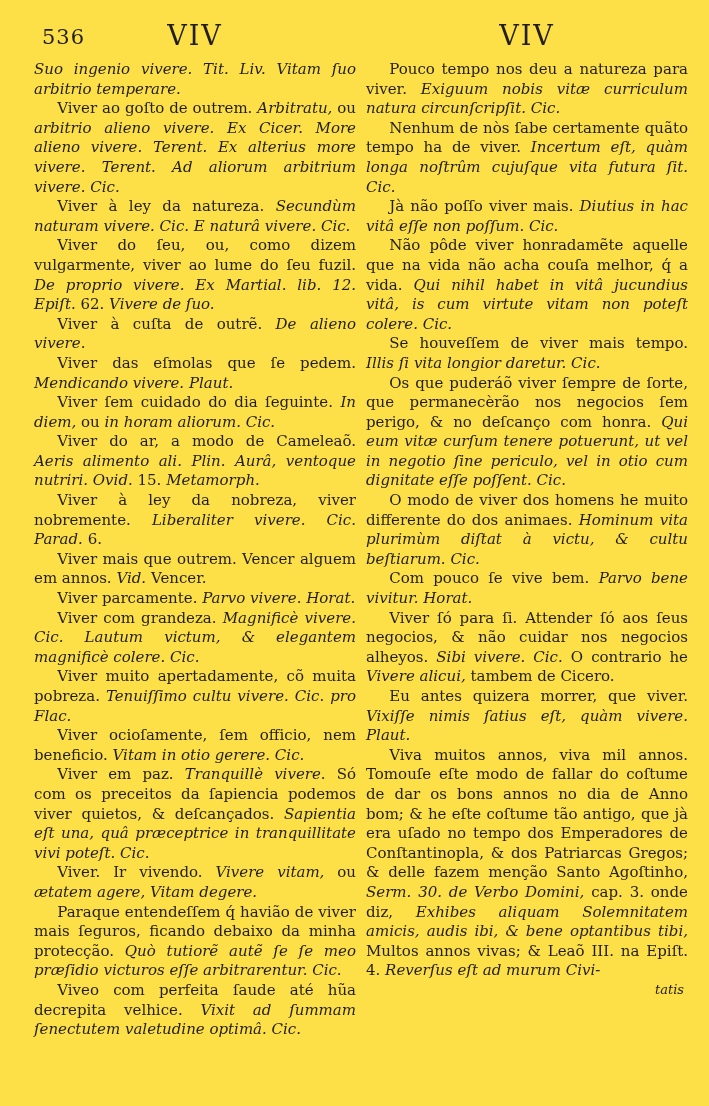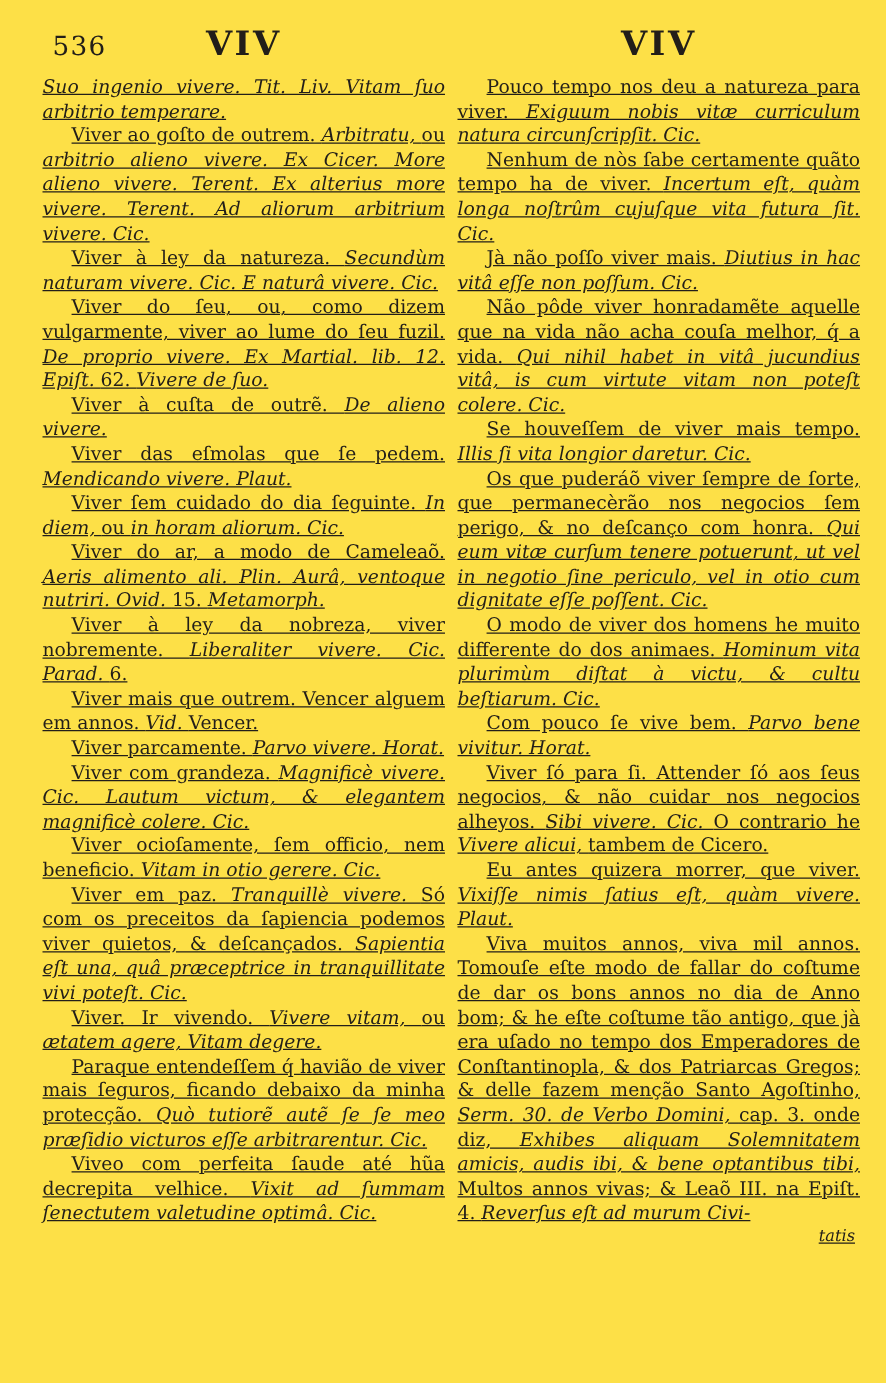--- a/index.html
+++ b/index.html
@@ -3,23 +3,23 @@
 <meta charset="utf-8">
 <style>
   html,body{margin:0;padding:0;}
   body{background:#ffffff;font-family:"DejaVu Serif","Liberation Serif",serif;}
   .page{
     position:relative;width:709px;height:1106px;background:#fde047;color:#221e19;
     overflow:hidden;box-sizing:border-box;padding:20px 21px 0 34px;
   }
   .header{position:relative;display:flex;gap:10px;height:40px;align-items:flex-start;}
   .page-number{position:absolute;left:8px;top:5px;font-size:21px;letter-spacing:1px;}
-  .hcell{width:322px;text-align:center;font-size:27px;font-weight:bold;letter-spacing:2px;}
+  .hcell{width:322px;text-align:center;font-size:27px;font-weight:normal;letter-spacing:2px;}
   .cols{display:flex;gap:10px;}
-  .col{width:322px;text-align:justify;font-size:15px;line-height:19.6px;text-decoration:underline;}
+  .col{width:322px;text-align:justify;font-size:15px;line-height:19.6px;}
   p.entry{margin:0;text-indent:1.55em;}
   p.entry.noindent{text-indent:0;}
   .lat{font-style:italic;}
   .catchword{text-align:right;font-style:italic;font-size:13px;line-height:18px;padding-right:4px;}
 </style>
 </head>
 <body>
 
 <div class="page">
   <div class="header">
@@ -34,20 +34,21 @@
         <p class="entry"><span class="rom">Viver à ley da natureza. </span><span class="lat">Secundùm naturam vivere. Cic. E naturâ vivere. Cic.</span></p>
         <p class="entry"><span class="rom">Viver do ſeu, ou, como dizem vulgarmente, viver ao lume do ſeu fuzil. </span><span class="lat">De proprio vivere. Ex Martial. lib. 12. Epiſt. </span><span class="rom">62. </span><span class="lat">Vivere de ſuo.</span></p>
         <p class="entry"><span class="rom">Viver à cuſta de outrẽ. </span><span class="lat">De alieno vivere.</span></p>
         <p class="entry"><span class="rom">Viver das eſmolas que ſe pedem. </span><span class="lat">Mendicando vivere. Plaut.</span></p>
         <p class="entry"><span class="rom">Viver ſem cuidado do dia ſeguinte. </span><span class="lat">In diem, </span><span class="rom">ou </span><span class="lat">in horam aliorum. Cic.</span></p>
         <p class="entry"><span class="rom">Viver do ar, a modo de Cameleaõ. </span><span class="lat">Aeris alimento ali. Plin. Aurâ, ventoque nutriri. Ovid. </span><span class="rom">15. </span><span class="lat">Metamorph.</span></p>
         <p class="entry"><span class="rom">Viver à ley da nobreza, viver nobremente. </span><span class="lat">Liberaliter vivere. Cic. Parad. </span><span class="rom">6.</span></p>
         <p class="entry"><span class="rom">Viver mais que outrem. Vencer alguem em annos. </span><span class="lat">Vid. </span><span class="rom">Vencer.</span></p>
         <p class="entry"><span class="rom">Viver parcamente. </span><span class="lat">Parvo vivere. Horat.</span></p>
         <p class="entry"><span class="rom">Viver com grandeza. </span><span class="lat">Magnificè vivere. Cic. Lautum victum, &amp; elegantem magnificè colere. Cic.</span></p>
+        <p class="entry"><span class="rom">Viver muito apertadamente, cõ muita pobreza. </span><span class="lat">Tenuiſſimo cultu vivere. Cic. pro Flac.</span></p>
         <p class="entry"><span class="rom">Viver ocioſamente, ſem officio, nem beneficio. </span><span class="lat">Vitam in otio gerere. Cic.</span></p>
         <p class="entry"><span class="rom">Viver em paz. </span><span class="lat">Tranquillè vivere. </span><span class="rom">Só com os preceitos da ſapiencia podemos viver quietos, &amp; deſcançados. </span><span class="lat">Sapientia eſt una, quâ præceptrice in tranquillitate vivi poteſt. Cic.</span></p>
         <p class="entry"><span class="rom">Viver. Ir vivendo. </span><span class="lat">Vivere vitam, </span><span class="rom">ou </span><span class="lat">ætatem agere, Vitam degere.</span></p>
         <p class="entry"><span class="rom">Paraque entendeſſem q́ havião de viver mais ſeguros, ficando debaixo da minha protecção. </span><span class="lat">Quò tutiorẽ autẽ ſe ſe meo præſidio victuros eſſe arbitrarentur. Cic.</span></p>
         <p class="entry"><span class="rom">Viveo com perfeita ſaude até hũa decrepita velhice. </span><span class="lat">Vixit ad ſummam ſenectutem valetudine optimâ. Cic.</span></p>
       </div>
     <div class="col" id="col-right">
 
     <p class="entry"><span class="rom">Pouco tempo nos deu a natureza para viver. </span><span class="lat">Exiguum nobis vitæ curriculum natura circunſcripſit. Cic.</span></p>
         <p class="entry"><span class="rom">Nenhum de nòs ſabe certamente quãto tempo ha de viver. </span><span class="lat">Incertum eſt, quàm longa noſtrûm cujuſque vita futura ſit. Cic.</span></p>

